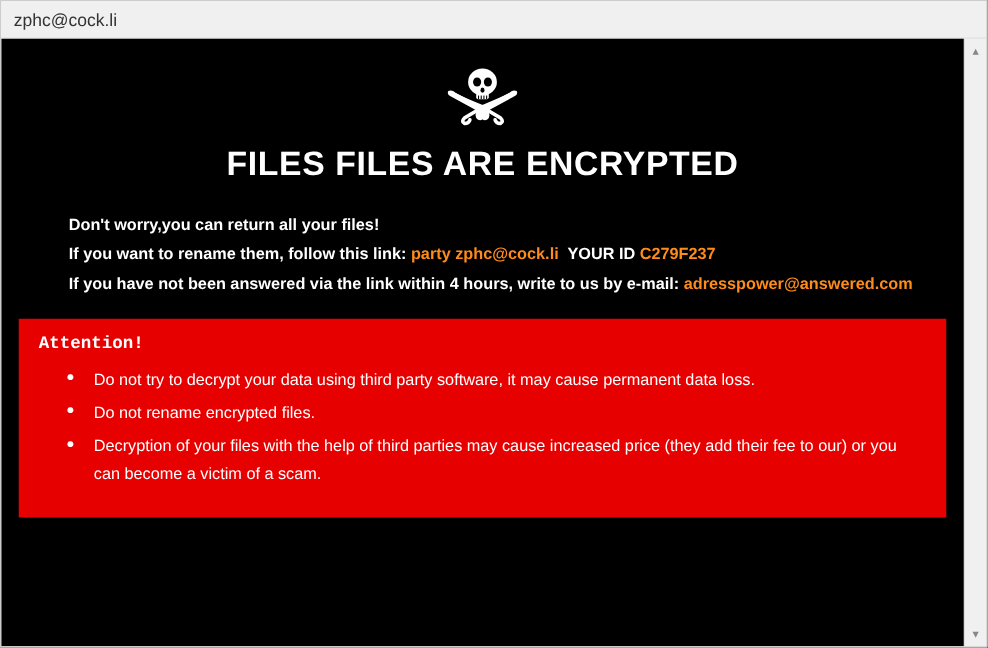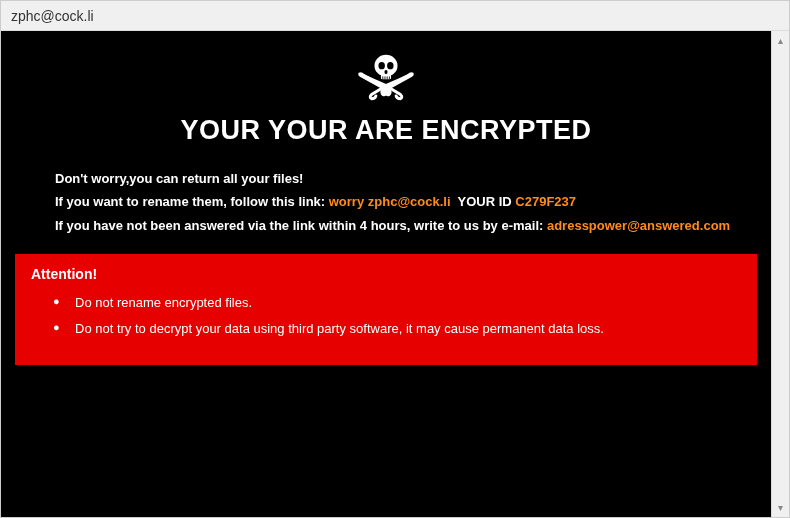--- a/index.html
+++ b/index.html
@@ -80,20 +80,21 @@
       background: #e60000;
       margin-top: 18px;
       padding: 12px 16px 20px 16px;
       color: #fff;
     }
     .attention-title {
       font-size: 14px;
       font-weight: bold;
       margin-bottom: 10px;
       color: #fff;
+      font-family: Liberation Mono, monospace;
     }
     .attention-list {
       list-style: none;
       font-size: 13px;
       line-height: 1.7;
       padding-left: 22px;
     }
     .attention-list li {
       position: relative;
       padding-left: 22px;
@@ -131,40 +132,41 @@
           <rect x="51" y="37" width="1.2" height="4" fill="#000"></rect>
           <rect x="54" y="37" width="1.2" height="4" fill="#000"></rect>
           <path d="M 15 38 Q 10 36 12 32 Q 16 30 20 34 L 50 50 L 80 34 Q 84 30 88 32 Q 90 36 85 38 L 56 54 Q 60 60 55 64 Q 50 66 48 60 L 50 55 L 52 60 Q 50 66 45 64 Q 40 60 44 54 Z" fill="#fff"></path>
           <path d="M 18 36 Q 30 42 50 50 Q 70 42 82 36" stroke="#fff" stroke-width="5" fill="none" stroke-linecap="round"></path>
           <path d="M 50 50 L 30 62 Q 26 66 30 68 Q 35 68 36 64" stroke="#fff" stroke-width="4" fill="none" stroke-linecap="round"></path>
           <path d="M 50 50 L 70 62 Q 74 66 70 68 Q 65 68 64 64" stroke="#fff" stroke-width="4" fill="none" stroke-linecap="round"></path>
         </svg>
       </span>
     </div>
 
-    <h1 class="main-heading">YOUR YOUR ARE ENCRYPTED</h1>
+    <h1 class="main-heading">FILES FILES ARE ENCRYPTED</h1>
 
     <div class="instructions">
       <p class="bold">Don't worry,you can return all your files!</p>
       <p class="bold">
-        <span>If you want to rename them, follow this link: </span><span class="orange">worry</span>
+        <span>If you want to rename them, follow this link: </span><span class="orange">party</span>
         <span class="orange">zphc@cock.li</span>&nbsp;
         <span>YOUR ID</span>
         <span class="orange">C279F237</span>
       </p>
       <p class="bold">
         <span>If you have not been answered via the link within 4 hours, write to us by e-mail: </span><span class="orange">adresspower@answered.com</span>
       </p>
     </div>
 
     <div class="attention-box">
       <div class="attention-title">Attention!</div>
       <ul class="attention-list">
+        <li>Do not try to decrypt your data using third party software, it may cause permanent data loss.</li>
         <li>Do not rename encrypted files.</li>
-        <li>Do not try to decrypt your data using third party software, it may cause permanent data loss.</li>
+        <li>Decryption of your files with the help of third parties may cause increased price (they add their fee to our) or you can become a victim of a scam.</li>
       </ul>
     </div>
 
   </div>
 
   <div class="scrollbar">
     <span class="scroll-arrow">▴</span>
     <span class="scroll-arrow">▾</span>
   </div>
 </div>

